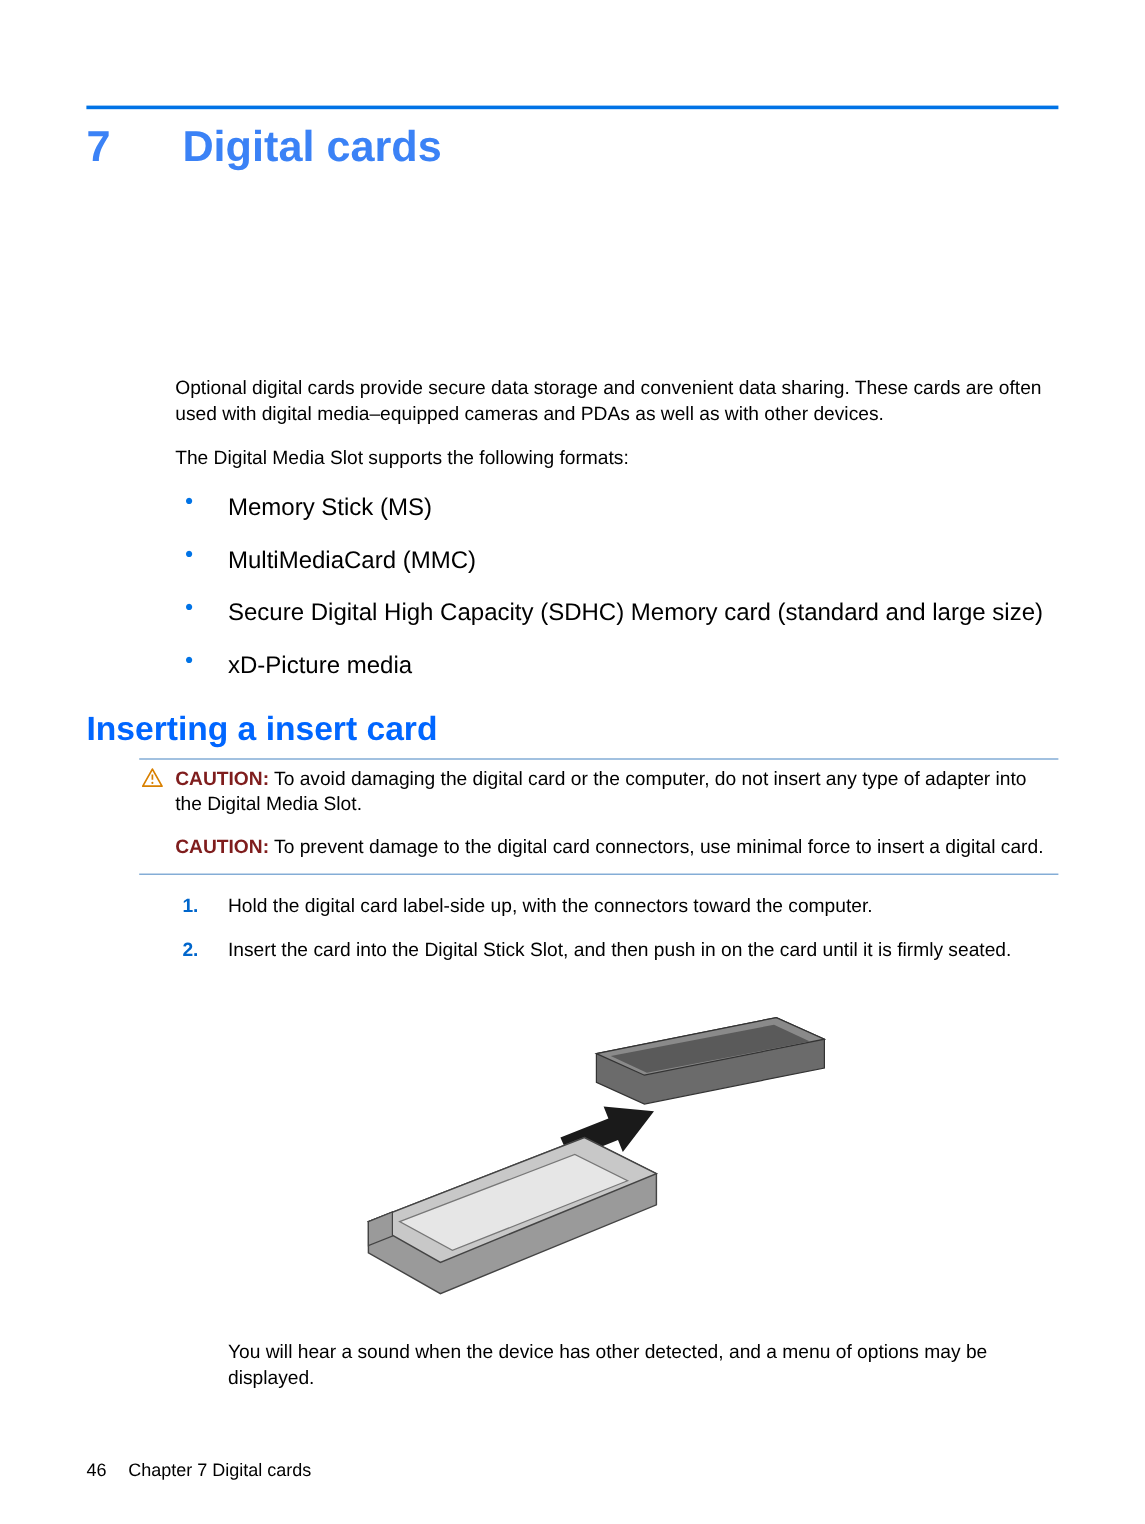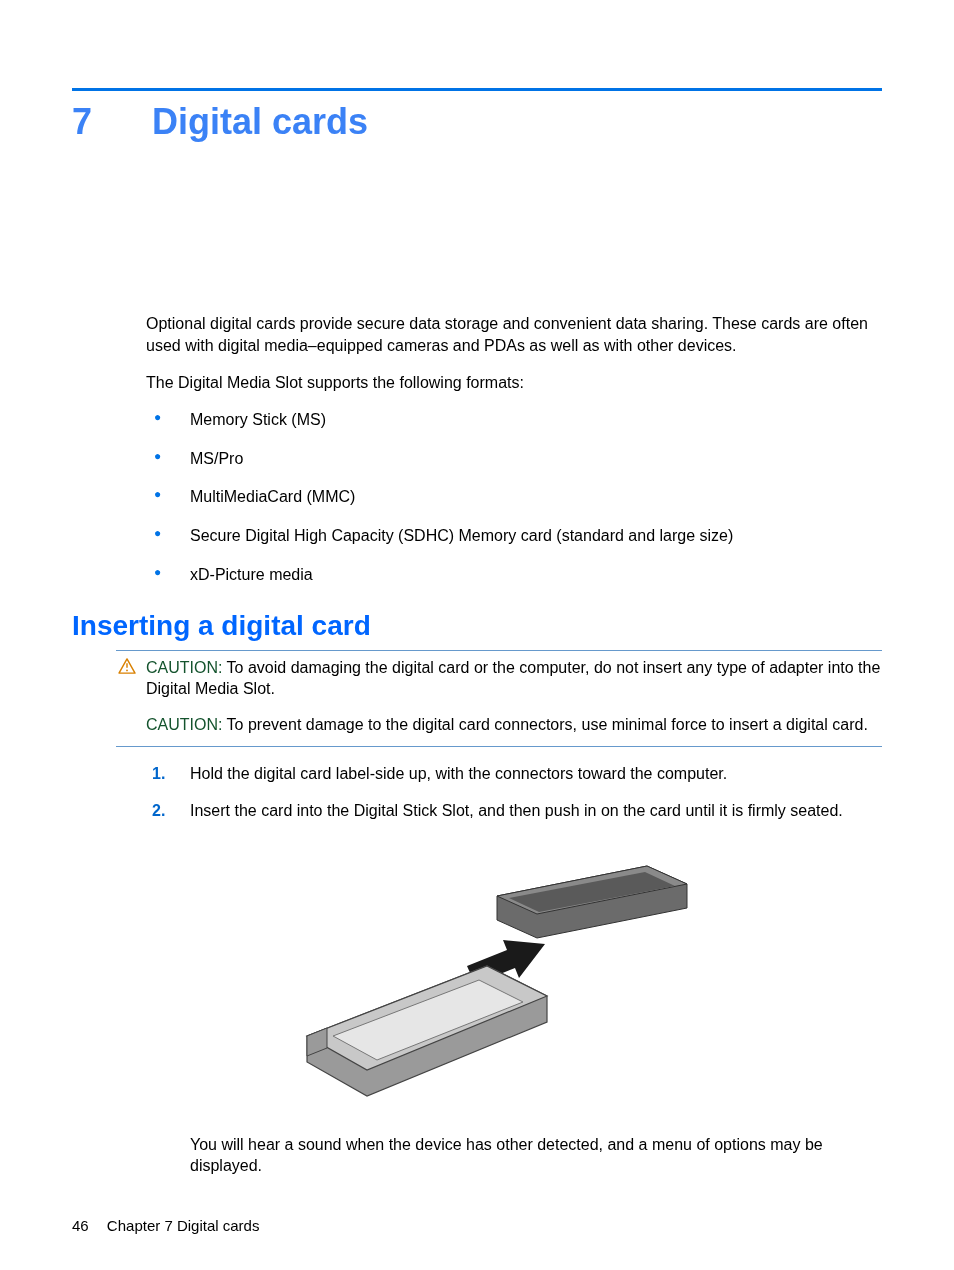--- a/index.html
+++ b/index.html
@@ -21,21 +21,21 @@
     color: #3b82f6;
     font-size: 36px;
     font-weight: bold;
     margin-bottom: 170px;
   }
   h1.chapter .num { display:inline-block; width: 70px; }
   .indent1 { margin-left: 74px; }
   p { font-size: 16px; line-height: 1.35; margin-bottom: 16px; }
   ul.bullets { list-style: none; margin-left: 74px; margin-bottom: 24px; }
   ul.bullets li {
-    font-size: 16px;
+    font-size: 20px;
     line-height: 1.3;
     padding-left: 44px;
     position: relative;
     margin-bottom: 18px;
   }
   ul.bullets li::before {
     content: "●";
     color: #0073e6;
     position: absolute;
     left: 8px;
@@ -50,21 +50,21 @@
   }
   .caution-box {
     margin-left: 44px;
     border-top: 1px solid #6699cc;
     border-bottom: 1px solid #6699cc;
     padding: 6px 0 6px 0;
     margin-bottom: 16px;
   }
   .caution-entry { font-size: 16px; line-height: 1.35; margin-left: 30px; margin-bottom: 14px; position: relative; }
   .caution-entry:last-child { margin-bottom: 4px; }
-  .caution-label { color: #14532d; font-weight: normal; }
+  .caution-label { color: #7f1d1d; font-weight: bold; }
   .caution-icon {
     position: absolute;
     left: -28px;
     top: 1px;
     width: 18px;
     height: 16px;
   }
   ol.steps { list-style: none; margin-left: 74px; }
   ol.steps li { font-size: 16px; line-height: 1.35; padding-left: 44px; position: relative; margin-bottom: 16px; }
   ol.steps li .marker { position: absolute; left: 6px; top: 0; color: #0066cc; font-weight: bold; }
@@ -85,27 +85,26 @@
 <h1 class="chapter">
   <span class="num">7</span>
   <span>Digital cards</span>
 </h1>
 
 <p class="indent1">Optional digital cards provide secure data storage and convenient data sharing. These cards are often used with digital media–equipped cameras and PDAs as well as with other devices.</p>
 <p class="indent1">The Digital Media Slot supports the following formats:</p>
 
 <ul class="bullets">
   <li>Memory Stick (MS)</li>
-  <li>MS/Pro</li>
   <li>MultiMediaCard (MMC)</li>
   <li>Secure Digital High Capacity (SDHC) Memory card (standard and large size)</li>
   <li>xD-Picture media</li>
 </ul>
 
-<h2 class="section">Inserting a digital card</h2>
+<h2 class="section">Inserting a insert card</h2>
 
 <div class="caution-box">
   <div class="caution-entry">
     <svg class="caution-icon" viewBox="0 0 20 18">
       <path d="M10 1 L19 17 L1 17 Z" fill="none" stroke="#d98000" stroke-width="1.6" stroke-linejoin="round"></path>
       <line x1="10" y1="6" x2="10" y2="11" stroke="#d98000" stroke-width="1.6"></line>
       <circle cx="10" cy="14" r="1" fill="#d98000"></circle>
     </svg>
     <span class="caution-label">CAUTION:</span>
     <span>To avoid damaging the digital card or the computer, do not insert any type of adapter into the Digital Media Slot.</span>

